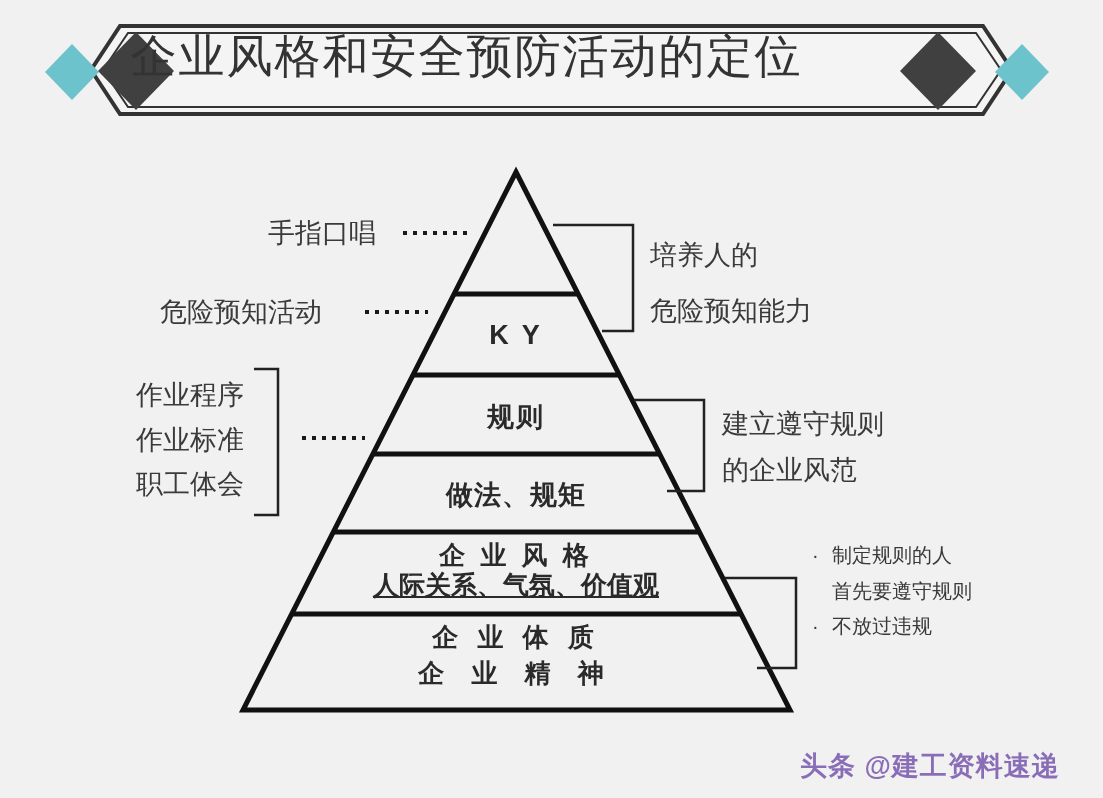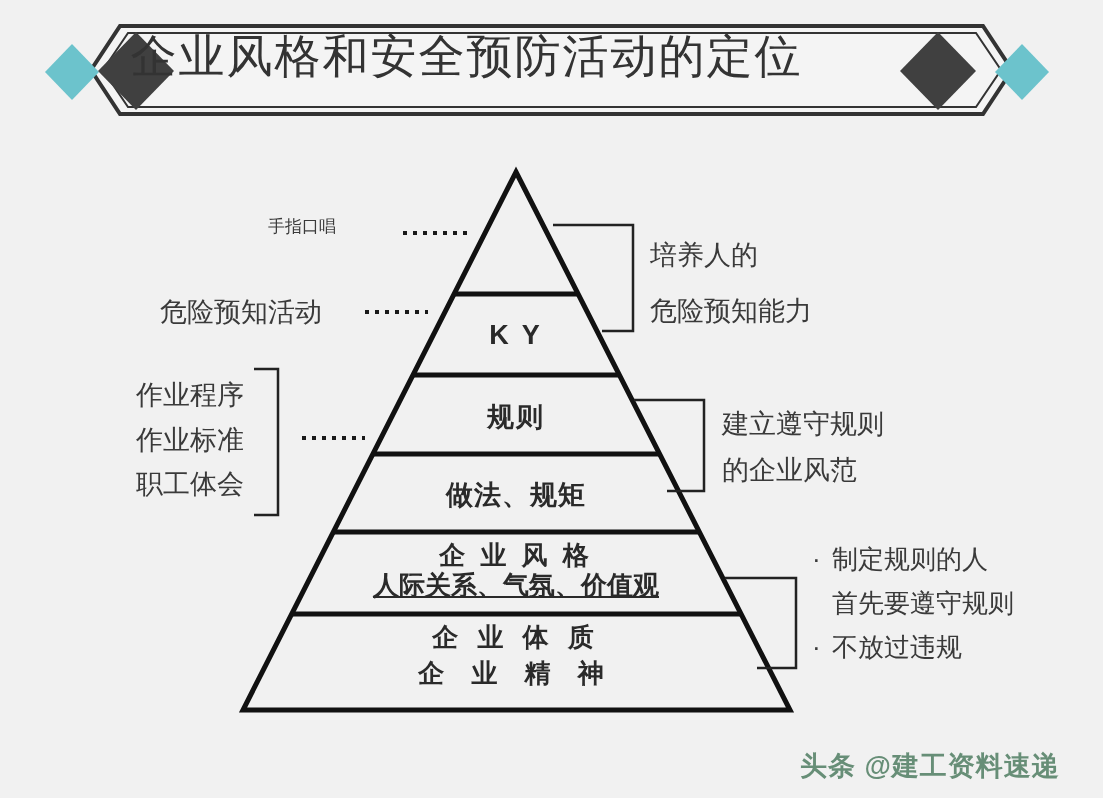--- a/index.html
+++ b/index.html
@@ -69,21 +69,21 @@
   }
   .bullet-list .bl-row { white-space: nowrap; }
   .bullet-list .bl-dot { display: inline-block; width: 20px; }
 
   #watermark {
     position: absolute;
     left: 800px;
     top: 748px;
     font-size: 27px;
     font-weight: bold;
-    color: #14532d;
+    color: #4c1d95;
     opacity: 0.62;
     white-space: nowrap;
     letter-spacing: 1px;
   }
 </style>
 </head>
 <body>
 
 <div id="title-banner">
   <svg width="1103" height="150">
@@ -135,41 +135,41 @@
   <div class="tier-label" style="left:336px; top:540px; width:360px; font-size:26px;">
     <div style="letter-spacing:4px;">企 业 风 格</div>
     <div style="letter-spacing:0px;text-decoration:underline;">人际关系、气氛、价值观</div>
   </div>
 
   <div class="tier-label" style="left:336px; top:622px; width:360px; font-size:26px;">
     <div style="letter-spacing:6px;">企 业 体 质</div>
     <div style="letter-spacing:10px; margin-top:6px;">企 业 精 神</div>
   </div>
 
-  <div class="side-label" style="left:268px; top:216px; font-size:17px;">手指口唱</div>
+  <div class="side-label" style="left:268px; top:216px; font-size:27px;">手指口唱</div>
 
   <div class="side-label" style="left:160px; top:295px; font-size:27px;">危险预知活动</div>
 
   <div class="side-label" style="left:136px; top:378px; font-size:27px;">
     <div>作业程序</div>
     <div style="margin-top:9px;">作业标准</div>
     <div style="margin-top:9px;">职工体会</div>
   </div>
 
   <div class="side-label" style="left:650px; top:238px; font-size:27px;">
     <div>培养人的</div>
     <div style="margin-top:20px;">危险预知能力</div>
   </div>
 
   <div class="side-label" style="left:722px; top:407px; font-size:27px;">
     <div>建立遵守规则</div>
     <div style="margin-top:10px;">的企业风范</div>
   </div>
 
-  <div class="bullet-list" style="left:812px; top:542px; font-size:26px;">
+  <div class="bullet-list" style="left:812px; top:542px; font-size:20px;">
     <div class="bl-row">
       <span class="bl-dot">·</span><span>制定规则的人</span>
     </div>
     <div class="bl-row" style="margin-top:8px;">
       <span class="bl-dot"></span><span>首先要遵守规则</span>
     </div>
     <div class="bl-row" style="margin-top:8px;">
       <span class="bl-dot">·</span><span>不放过违规</span>
     </div>
   </div>

